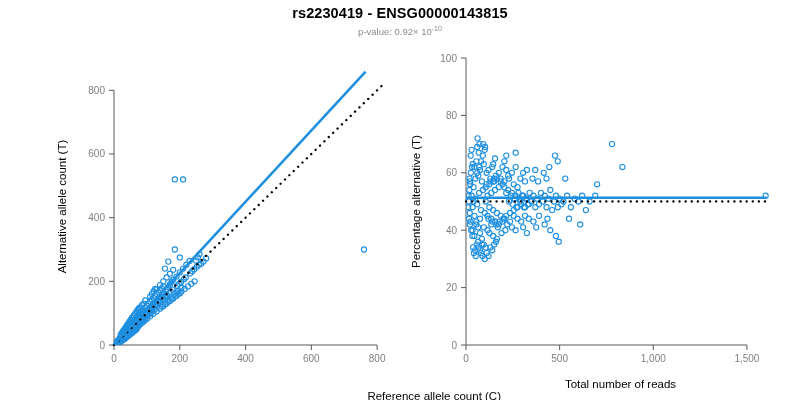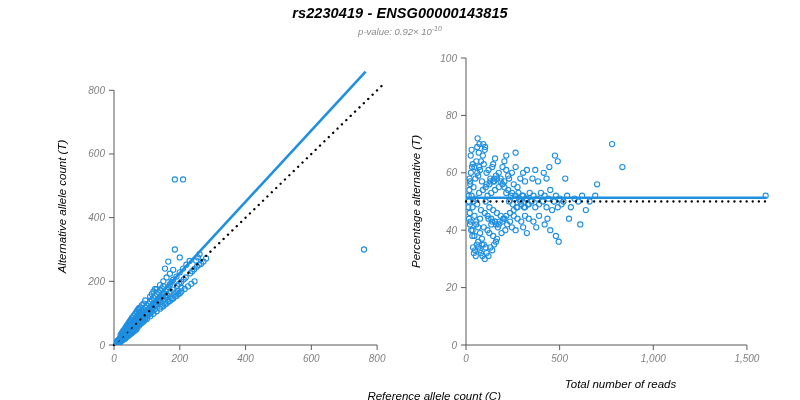--- a/index.html
+++ b/index.html
@@ -6,21 +6,21 @@
   html,body{margin:0;padding:0;}
   body{
     width:800px;height:400px;
     background:#ffffff;
     font-family:"Liberation Sans", sans-serif;
     overflow:hidden;
     position:relative;
   }
   #figure{
     position:relative;
-    width:800px;height:400px;font-style:italic;
+    width:800px;height:400px;
   }
   #fig-title{
     position:absolute;top:5px;left:0;width:800px;
     text-align:center;
     font-size:14.5px;
     font-weight:bold;
     color:#000000;
     letter-spacing:0.1px;
     white-space:nowrap;
   }

